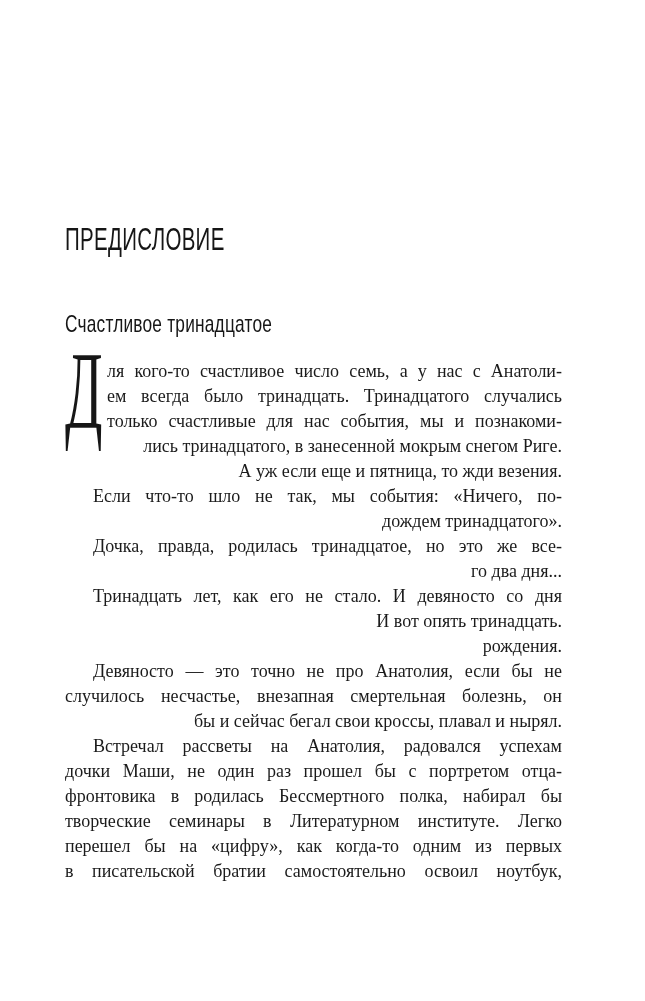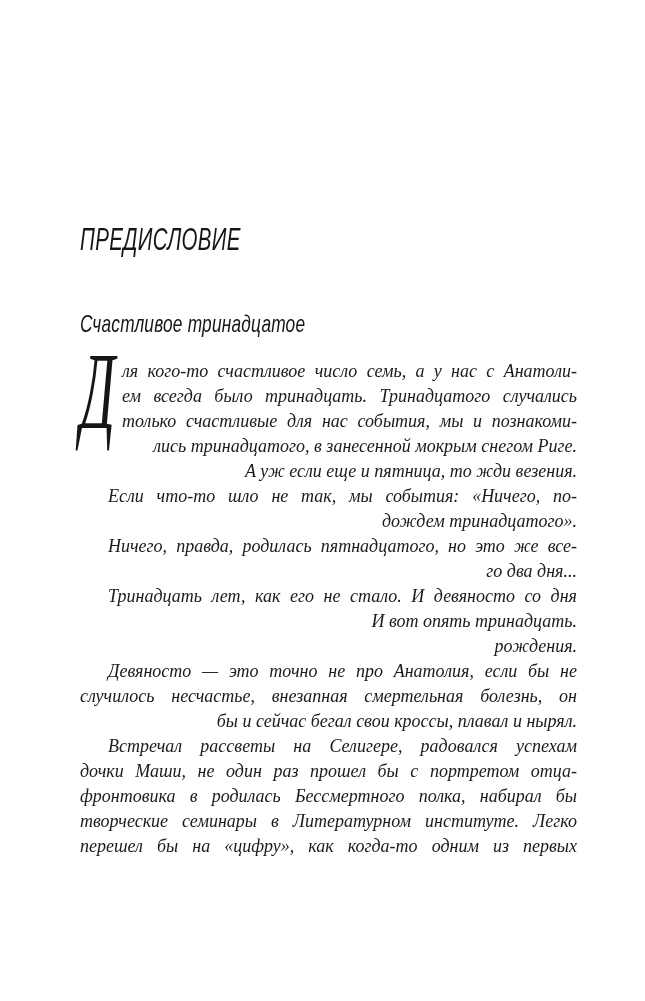--- a/index.html
+++ b/index.html
@@ -11,25 +11,24 @@
     position: relative;
     width: 645px;
     height: 1001px;
     background: #ffffff;
     font-family: "Liberation Serif", serif;
     color: #1b1b1b;
     overflow: hidden;
   }
   .content {
     position: absolute;
-    left: 80px;
+    left: 65px;
     top: 0;
     width: 497px;
     height: 772px;
-    font-style: italic;
   }
   .heading {
     position: absolute;
     top: 224px;
     left: 0;
     margin: 0;
     font-family: "Liberation Sans", sans-serif;
     font-weight: 400;
     font-size: 31px;
     line-height: 1;
@@ -98,28 +97,29 @@
     <div class="body-text">
       <span class="dropcap">Д</span>
 
     <div class="line just dc">ля кого-то счастливое число семь, а у нас с Анатоли-</div>
         <div class="line just dc">ем всегда было тринадцать. Тринадцатого случались</div>
         <div class="line just dc">только счастливые для нас события, мы и познакоми-</div>
         <div class="line">лись тринадцатого, в занесенной мокрым снегом Риге.</div>
         <div class="line indent">А уж если еще и пятница, то жди везения.</div>
         <div class="line just indent">Если что-то шло не так, мы события: «Ничего, по-</div>
         <div class="line">дождем тринадцатого».</div>
-        <div class="line just indent">Ничего, правда, родилась пятнадцатого, но это же все-</div>
+        <div class="line just indent">Дочка, правда, родилась тринадцатое, но это же все-</div>
         <div class="line">го два дня...</div>
         <div class="line just indent">Тринадцать лет, как его не стало. И девяносто со дня</div>
         <div class="line indent">И вот опять тринадцать.</div>
         <div class="line">рождения.</div>
         <div class="line just indent">Девяносто — это точно не про Анатолия, если бы не</div>
         <div class="line just">случилось несчастье, внезапная смертельная болезнь, он</div>
         <div class="line">бы и сейчас бегал свои кроссы, плавал и нырял.</div>
-        <div class="line just indent">Встречал рассветы на Селигере, радовался успехам</div>
+        <div class="line just indent">Встречал рассветы на Анатолия, радовался успехам</div>
         <div class="line just">дочки Маши, не один раз прошел бы с портретом отца-</div>
         <div class="line just">фронтовика в родилась Бессмертного полка, набирал бы</div>
         <div class="line just">творческие семинары в Литературном институте. Легко</div>
         <div class="line just">перешел бы на «цифру», как когда-то одним из первых</div>
+        <div class="line just">в писательской братии самостоятельно освоил ноутбук,</div>
       </div>
   </div>
 </div>
 
 </body></html>

